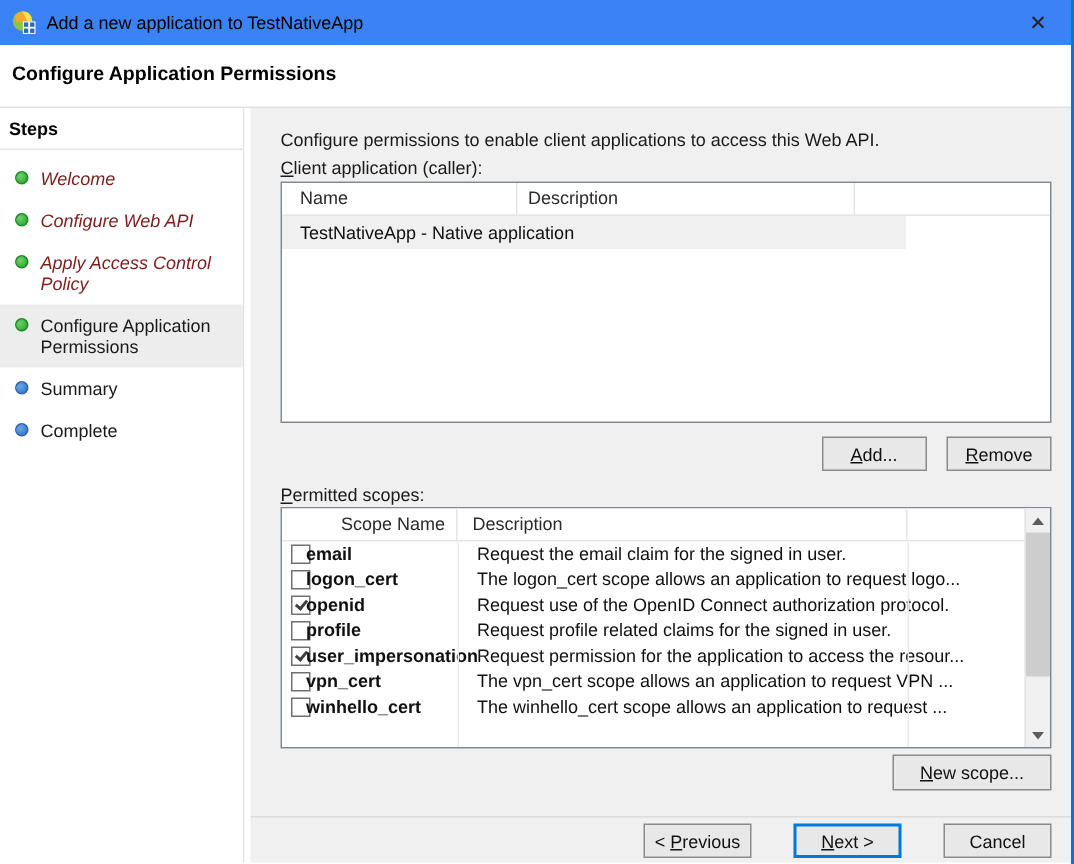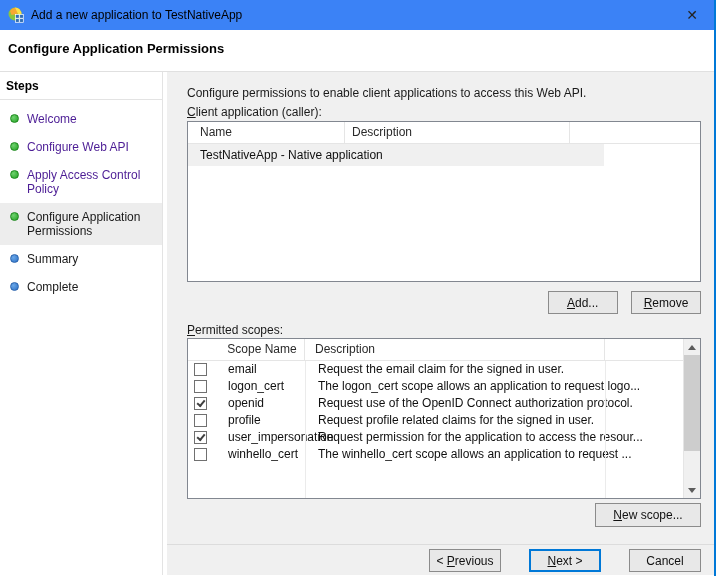--- a/index.html
+++ b/index.html
@@ -21,21 +21,21 @@
   
   .content { display:flex; height:503px;border-radius:31px; }
   .sidebar { width:163px; background:#fff; border-right:1px solid #e3e3e3; }
   .sidebar-title { font-weight:bold; padding:7px 8px 6px 6px; border-bottom:1px solid #e3e3e3; color:#000; }
   .steps { padding-top:5px; }
   .step { display:flex; align-items:flex-start; padding:7px 4px 7px 10px; line-height:14px; }
   .bullet { width:9px; height:9px; border-radius:50%; margin:2px 8px 0 0; flex:none; }
   .step[data-variant="done-link"] .bullet,
   .step[data-variant="current"] .bullet { background:radial-gradient(circle at 35% 35%, #6fd26f, #22a022); border:1px solid #1d8a1d; }
   .step[data-variant="upcoming"] .bullet { background:radial-gradient(circle at 35% 35%, #6aa7e8, #2a6fc4); border:1px solid #2a63ad; }
-  .step[data-variant="done-link"] .step-label { color:#4c1d95; }
+  .step[data-variant="done-link"] .step-label { color:#7f1d1d;font-style:italic; }
   .step[data-variant="current"] { background:#ededed; }
   .step-label { color:#1a1a1a; }
   .gap { width:4px; background:#fff; }
   .main { flex:1; background:#f0f0f0; position:relative; }
   
   .desc { position:absolute; left:20px; top:14px; color:#1a1a1a; }
   .fld-label { position:absolute; color:#1a1a1a; }
   .u { text-decoration:underline; }
   .listbox { position:absolute; left:20px; width:514px; height:161px; background:#fff; border:1px solid #828790; }
   .lv-header { height:22px; display:flex; border-bottom:1px solid #e5e5e5; background:#fff; position:relative; z-index:2; }
@@ -55,21 +55,21 @@
   .t2 { top:266px; }
   .t2 .c0 { width:117px; padding-left:32px;text-align:center; }
   .t2 .c1 { width:300px; padding-left:10px; }
   .t2 .c2 { flex:1; border-right:none; }
   .gridline { position:absolute; top:0; bottom:0; width:1px; background:#ebebeb; z-index:1; }
   .t2-rows { position:absolute; left:0; right:17px; top:22px; bottom:0; overflow:hidden; }
   .t2-row { height:17px; position:relative; line-height:17px; }
   .cb { position:absolute; left:6px; top:2px; width:13px; height:13px; background:#fff; border:1px solid #707070; }
   .cb[data-checked="true"]::after { content:""; position:absolute; left:2px; top:2px; width:6px; height:3px;
     border-left:2px solid #3f3f3f; border-bottom:2px solid #3f3f3f; transform:rotate(-50deg); }
-  .scope-name { position:absolute; left:40px; white-space:nowrap; }
+  .scope-name { position:absolute; left:16px; white-space:nowrap;font-weight:bold; }
   .scope-desc { position:absolute; left:130px; white-space:nowrap; }
   
   .sbar { position:absolute; right:0; top:0; bottom:0; width:17px; background:#f0f0f0; border-left:1px solid #e5e5e5; z-index:3; }
   .sbar-btn { position:absolute; left:0; width:16px; height:16px; display:flex; align-items:center; justify-content:center; }
   .sbar-up { top:0; } .sbar-down { bottom:0; }
   .tri-up { width:0; height:0; border-left:4px solid transparent; border-right:4px solid transparent; border-bottom:5px solid #5c5c5c; }
   .tri-down { width:0; height:0; border-left:4px solid transparent; border-right:4px solid transparent; border-top:5px solid #5c5c5c; }
   .sbar-thumb { position:absolute; left:0; top:16px; width:16px; height:96px; background:#cdcdcd; }
   .newscope { position:absolute; top:431px; right:13px; width:106px; height:24px; }
   
@@ -185,20 +185,25 @@
           <span class="scope-name">profile</span>
           <span class="scope-desc">Request profile related claims for the signed in user.</span>
         </div>
         <div class="t2-row">
           <span class="cb" data-checked="true"></span>
           <span class="scope-name">user_impersonation</span>
           <span class="scope-desc">Request permission for the application to access the resour...</span>
         </div>
         <div class="t2-row">
           <span class="cb" data-checked="false"></span>
+          <span class="scope-name">vpn_cert</span>
+          <span class="scope-desc">The vpn_cert scope allows an application to request VPN ...</span>
+        </div>
+        <div class="t2-row">
+          <span class="cb" data-checked="false"></span>
           <span class="scope-name">winhello_cert</span>
           <span class="scope-desc">The winhello_cert scope allows an application to request ...</span>
         </div>
       </div>
       <div class="sbar">
         <div class="sbar-btn sbar-up">
             <span class="tri-up"></span>
           </div>
         <div class="sbar-thumb"></div>
         <div class="sbar-btn sbar-down">

